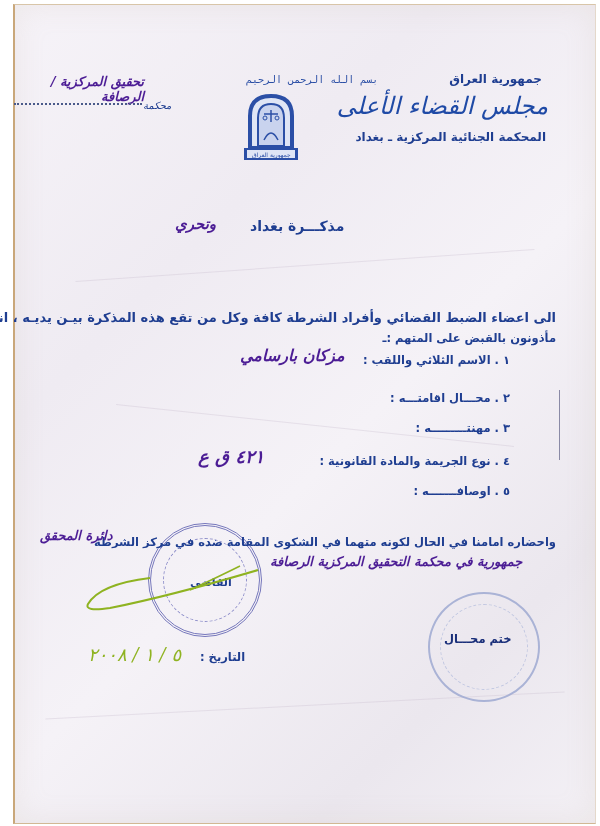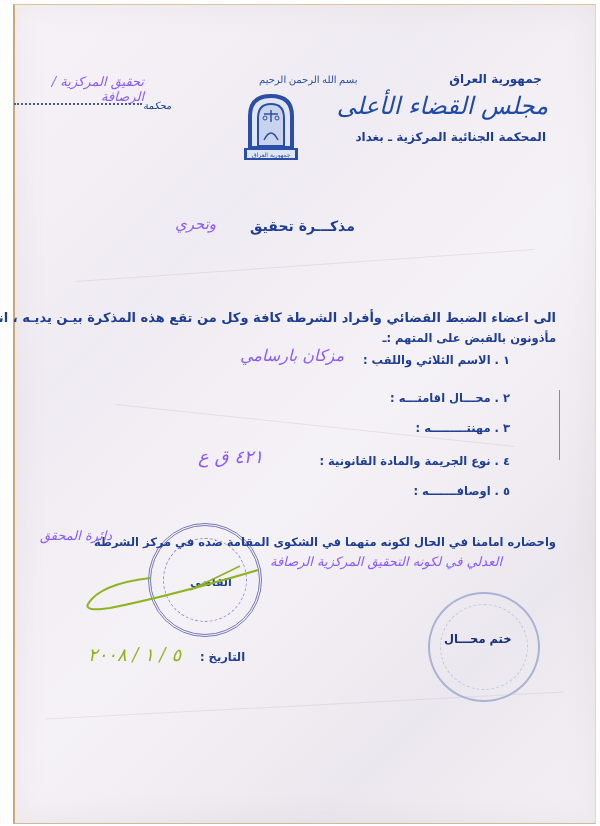--- a/index.html
+++ b/index.html
@@ -14,29 +14,29 @@
     background: linear-gradient(135deg, #f6f3f8 0%, #efebf2 30%, #f5f2f7 55%, #ebe7ee 80%, #f3f0f5 100%);
     border-left: 2px solid #c9a77a;
     border-top: 1px solid #d8c5a8;
     border-bottom: 1px solid #d2b894;
     border-right: 1px solid #e4d8cb;
     box-shadow: inset 0 0 30px rgba(190,170,150,0.15);
   }
   .crease { position: absolute; background: rgba(200,190,205,0.35); }
   .abs { position: absolute; }
   .print { color: #1f3e91; font-weight: bold; }
-  .hand { color: #8b5cf6; font-family: "DejaVu Serif", serif; font-style: italic; }
+  .hand { color: #4c1d95; font-family: "DejaVu Serif", serif; font-style: italic; font-weight: bold; }
   .green { color: #8fb321; font-family: "DejaVu Serif", serif; font-style: italic; }
   [dir="rtl"] { direction: rtl; }
 
   .republic { right: 58px; top: 72px; font-size: 12px; }
   .council { right: 52px; top: 92px; font-size: 24px; font-family: "DejaVu Serif", serif; font-style: italic; color: #1f4aa6; font-weight: normal; letter-spacing: 1px; }
   .court { right: 54px; top: 130px; font-size: 12px; }
 
-  .basmala { left: 246px; top: 74px; font-size: 10px; font-family: Liberation Serif, serif; color: #2a4ea5; margin-left: 13px; }
+  .basmala { left: 246px; top: 74px; font-size: 10px; font-family: Liberation Mono, monospace; color: #2a4ea5; }
   .emblem { left: 240px; top: 92px; width: 62px; height: 70px; }
 
   .court-label { left: 143px; top: 100px; font-size: 10px; font-family: "DejaVu Serif", serif; color: #1f3e91; font-style: italic; }
   .court-hand { left: 24px; top: 74px; font-size: 13px; width: 120px; text-align: right; }
   .court-dots { left: 14px; top: 103px; width: 128px; border-bottom: 2px dotted #4a5a8a; }
 
   .doc-title { left: 250px; top: 218px; font-size: 14px; letter-spacing: 3px; }
   .doc-title-hand { left: 175px; top: 215px; font-size: 15px; }
 
   .intro1 { right: 44px; top: 310px; font-size: 13px; white-space: nowrap; }
@@ -99,21 +99,21 @@
     <rect x="4" y="56" width="54" height="12" fill="#2b4fa6"></rect>
     <rect x="7" y="58" width="48" height="8" fill="#dfe5f5"></rect>
   </svg>
 </div>
 <div class="abs" style="left:252px;top:151px;font-size:6px;color:#2b4fa6;" dir="rtl">جمهورية العراق</div>
 
 <div class="abs hand court-hand" dir="rtl">تحقيق المركزية / الرصافة</div>
 <div class="abs court-label" dir="rtl">محكمة</div>
 <div class="abs court-dots"></div>
 
-<div class="abs print doc-title" dir="rtl">مذكـــرة تحقيق</div>
+<div class="abs print doc-title" dir="rtl">مذكـــرة بغداد</div>
 <div class="abs hand doc-title-hand" dir="rtl">وتحري</div>
 
 <div class="abs print intro1" dir="rtl">الى اعضاء الضبط القضائي وأفراد الشرطة كافة وكل من تقع هذه المذكرة بيـن يديـه ، انكـم</div>
 <div class="abs print intro2" dir="rtl">مأذونون بالقبض على المتهم :ـ</div>
 
 <div class="abs vline"></div>
 
 <div class="abs print field-label f1" dir="rtl">١ . الاسم الثلاثي واللقب :</div>
 <div class="abs hand v1" dir="rtl">مزكان بارسامي</div>
 
@@ -124,21 +124,21 @@
 <div class="abs hand v4" dir="rtl">٤٢١ ق ع</div>
 
 <div class="abs print field-label f5" dir="rtl">٥ . اوصافـــــــه :</div>
 
 <div class="abs seal1">
     <div class="inner"></div>
   </div>
 
 <div class="abs print bring" dir="rtl">واحضاره امامنا في الحال لكونه متهما في الشكوى المقامة ضده في مركز الشرطة</div>
 <div class="abs hand bring-hand1" dir="rtl">دائرة المحقق</div>
-<div class="abs hand bring-hand2" dir="rtl">العدلي في لكونه التحقيق المركزية الرصافة</div>
+<div class="abs hand bring-hand2" dir="rtl">جمهورية في محكمة التحقيق المركزية الرصافة</div>
 
 <div class="abs print judge" dir="rtl">القاضي</div>
 
 <div class="abs sig">
   <svg width="180" height="60" viewBox="0 0 180 60">
     <path d="M70 18 Q20 24 8 44 Q4 52 30 48 Q90 36 178 10" fill="none" stroke="#8fb321" stroke-width="2"></path>
     <path d="M110 30 Q140 16 160 6" fill="none" stroke="#8fb321" stroke-width="1.5"></path>
   </svg>
 </div>
 

